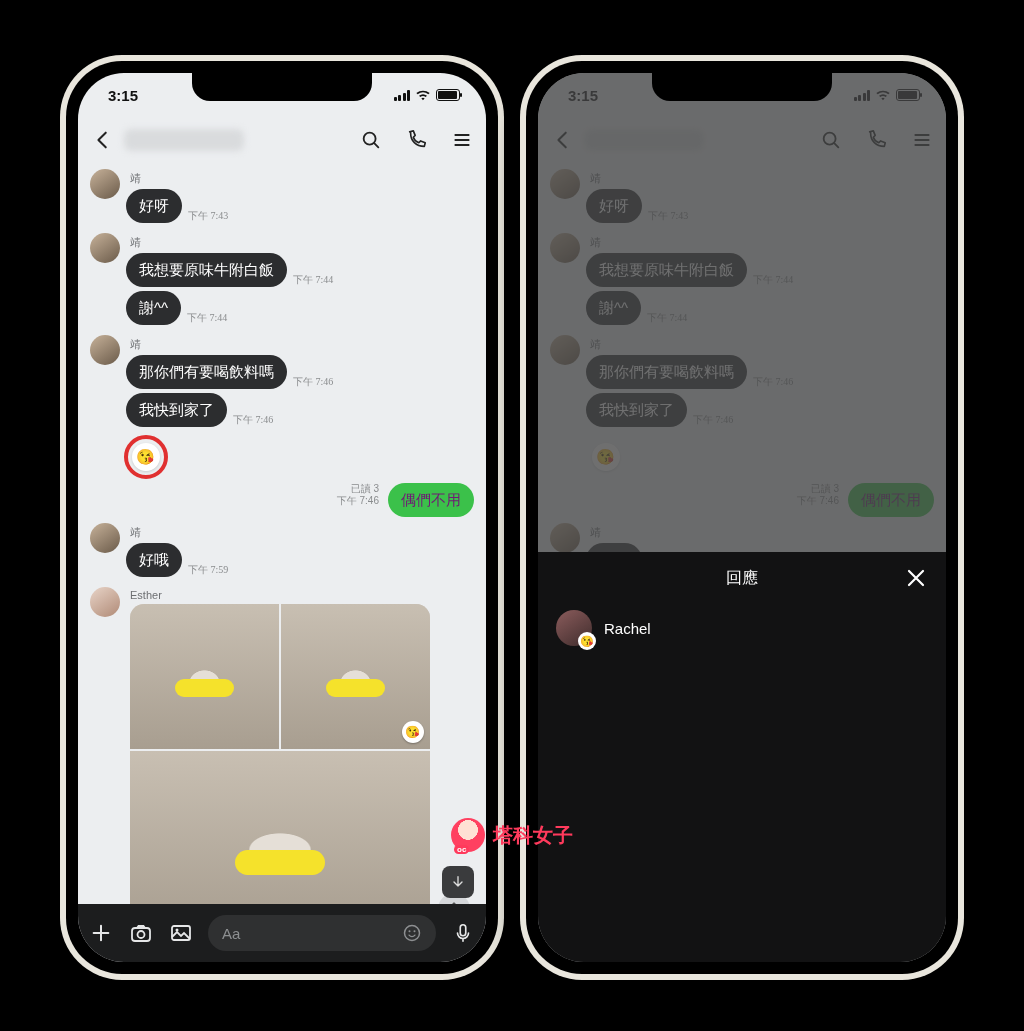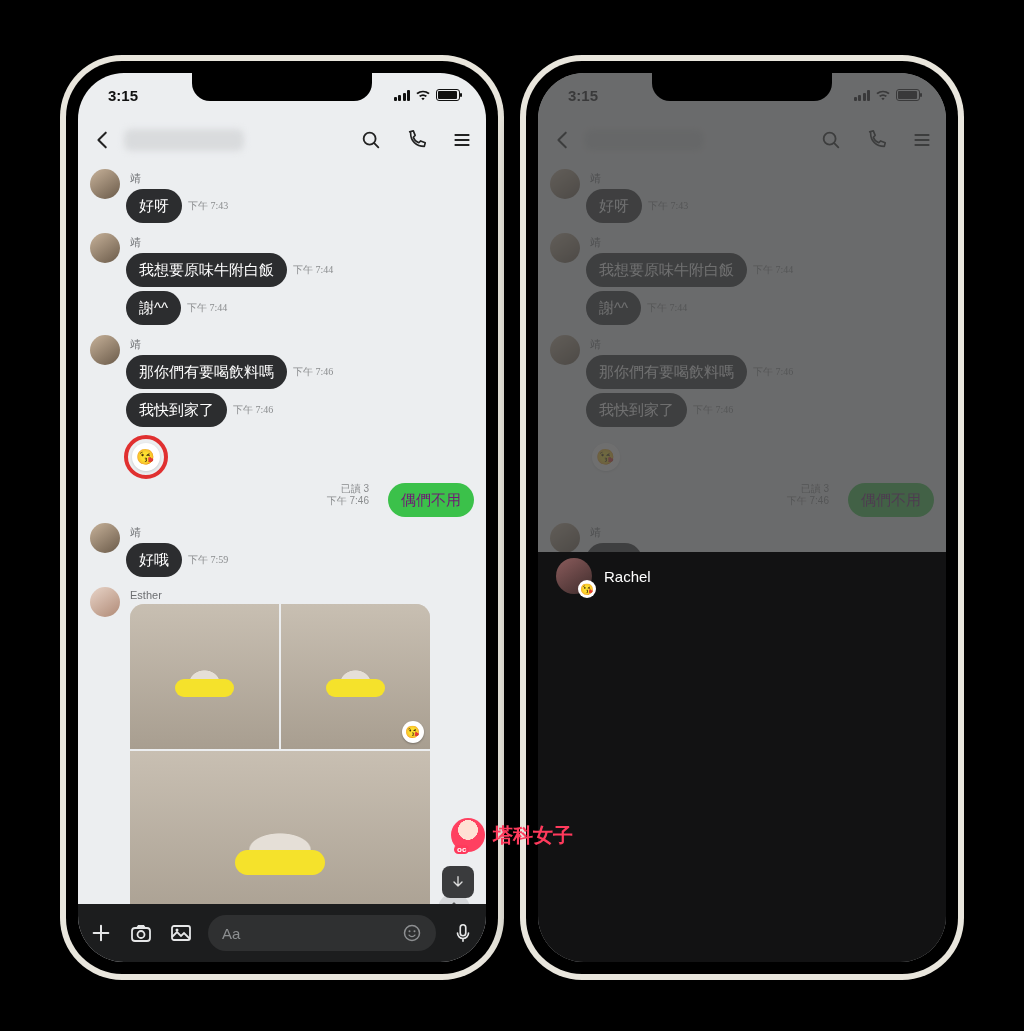--- a/index.html
+++ b/index.html
@@ -33,25 +33,25 @@
 
   .chat-body { position:absolute; top:90px; left:0; right:0; bottom:58px; overflow:hidden; padding: 0 12px; }
 
   .row { display:flex; align-items:flex-start; margin: 6px 0; }
   .row.in { justify-content:flex-start; }
   .row.out { justify-content:flex-end; }
   .avatar { width:30px; height:30px; border-radius:50%; background: linear-gradient(145deg,#c7b29a,#6a5a49); margin-right:6px; flex-shrink:0; }
   .avatar.esther { background: linear-gradient(145deg,#e8d4c8,#b08a76); }
   .col { display:flex; flex-direction:column; align-items:flex-start; }
   .name { font-size:11px; color:#6d6f72; margin: 2px 0 3px 4px; }
-  .bubline { display:flex; align-items:center; gap:6px; margin-bottom:4px; }
+  .bubline { display:flex; align-items:flex-end; gap:6px; margin-bottom:4px; }
   .bub { background:#2c2d2f; color:#fff; padding:8px 13px; border-radius:18px; font-size:15px; line-height:1.2; white-space:nowrap; }
   .ts { font-size:10px; color:#8a8c8e;font-family:Liberation Serif, serif; }
   .row.out .bub { background:#3bc14a; color:#701a75; }
-  .out-meta { font-size:10px; color:#8a8c8e; text-align:right; margin-right:19px; line-height:1.15;}
+  .out-meta { font-size:10px; color:#8a8c8e; text-align:right; margin-right:9px; line-height:1.15;}
 
   .reaction-wrap { position:relative; margin: 2px 0 6px 36px; width:40px; height:40px; }
   .reaction-ring { position:absolute; inset:-2px; border:4px solid #e03030; border-radius:50%; pointer-events:none; }
   .reaction-chip { position:absolute; inset:6px; background:#fff; border-radius:50%; display:flex; align-items:center; justify-content:center; font-size:15px; box-shadow:0 1px 3px rgba(0,0,0,.15); }
 
   .gallery { position:relative; width:300px; margin-left:4px; }
   .gallery .toprow { display:flex; gap:2px; }
   .gimg { background: linear-gradient(160deg,#ddd6cf,#9c968d); position:relative; overflow:hidden; }
   .gimg.t { width:149px; height:145px; }
   .gimg.t1 { border-top-left-radius:14px; }
@@ -384,20 +384,28 @@
                     <div class="cat"></div>
                   </div>
                 </div>
               </div>
             </div>
         </div>
       </div>
 
       <div class="overlay"></div>
       <div class="sheet">
+        <div class="sheet-head">
+          <span>回應</span>
+          <div class="sheet-close">
+            <svg viewBox="0 0 24 24" width="24" height="24">
+                <path d="M5 5l14 14M19 5L5 19" stroke="#fff" stroke-width="2.2" stroke-linecap="round"></path>
+              </svg>
+          </div>
+        </div>
         <div class="sheet-row">
           <div class="sheet-avatar">
               <div class="emo">😘</div>
             </div>
           <span>Rachel</span>
         </div>
       </div>
     </div>
   </div>
 

